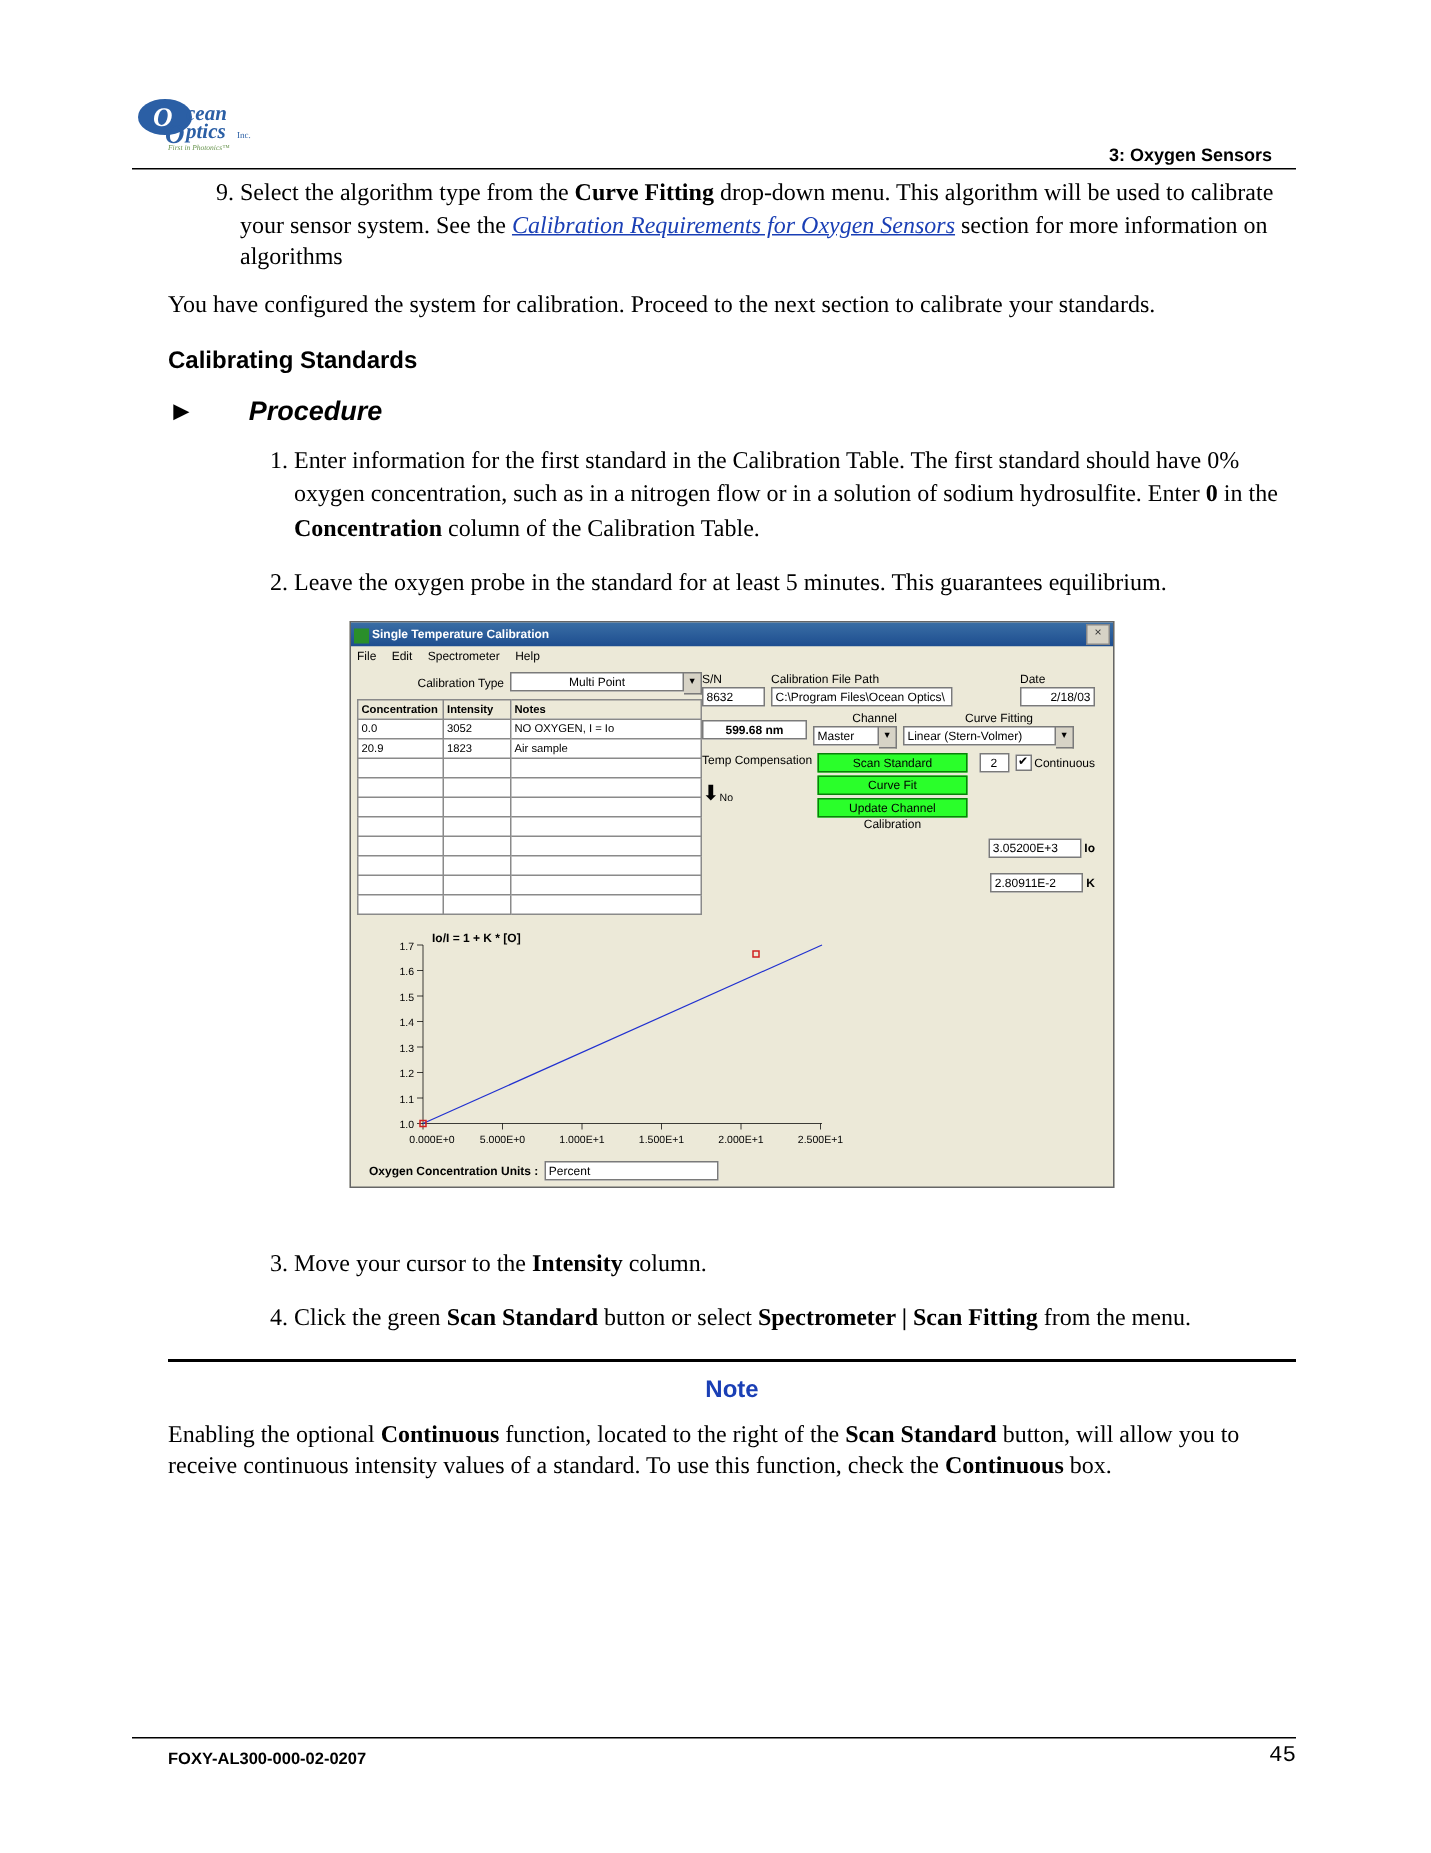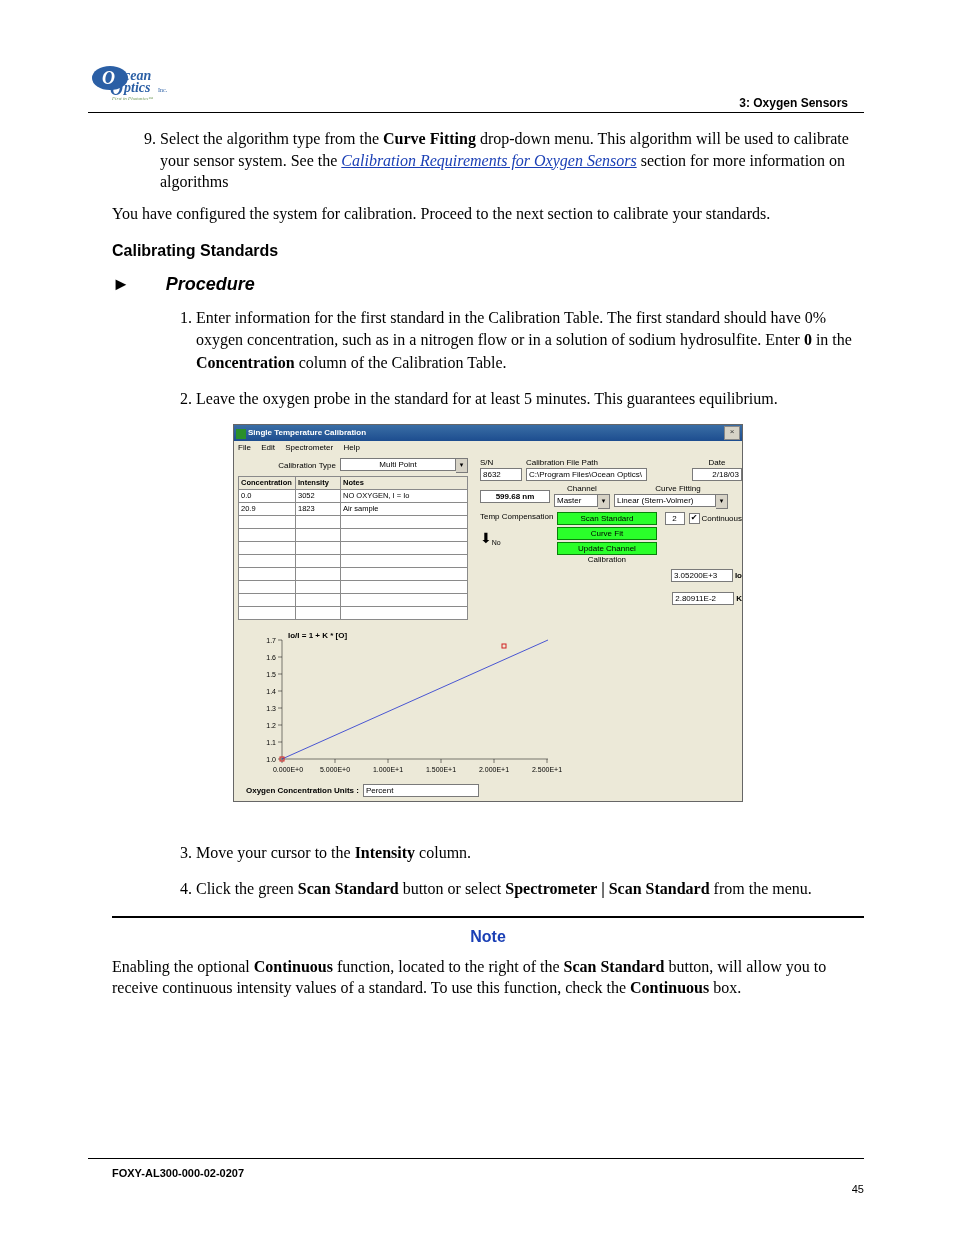--- a/index.html
+++ b/index.html
@@ -1,37 +1,37 @@
 <!DOCTYPE html>
 <html><head>
 <meta charset="utf-8">
 <style>
   html,body{margin:0;padding:0;background:#fff;font-family:"Times New Roman",serif;color:#000}
   .page{width:954px;height:1235px;position:relative;box-sizing:border-box;padding:60px 70px 50px 70px}
   .logo{position:absolute;left:88px;top:62px;width:110px;height:40px}
   .hdr-right{position:absolute;right:106px;top:96px;font-family:Arial,Helvetica,sans-serif;font-weight:bold;font-size:12px}
   .rule{position:absolute;left:88px;right:90px;top:112px;border-top:1.2px solid #000}
-  .body{position:absolute;left:112px;right:90px;top:128px}
+  .body{position:absolute;left:112px;right:90px;top:118px}
   .ol9{margin:0 0 10px 0;padding-left:48px;font-size:16px;line-height:1.35}
   .ol9 li{margin-bottom:6px}
   .para{font-size:16px;line-height:1.35;margin:4px 0 18px 0}
   a.link{color:#1a3fb5;text-decoration:underline;font-style:italic}
   h2{font-family:Arial,Helvetica,sans-serif;font-size:16px;font-weight:bold;margin:10px 0 14px 0}
   .proc{font-family:Arial,Helvetica,sans-serif;font-style:italic;font-weight:bold;font-size:18px;margin:6px 0 12px 0}
   .proc .arrow{font-style:normal;margin-right:36px}
   .ol-proc{margin:0;padding-left:84px;font-size:16px;line-height:1.38}
   .ol-proc li{margin-bottom:14px}
   .screenshot{margin:12px auto 40px auto;width:508px;border:1px solid #666;font-family:Tahoma,Arial,sans-serif;font-size:8px;color:#000;background:#ece9d8}
   .titlebar{display:flex;align-items:center;justify-content:space-between;background:linear-gradient(#3a6ea5,#1d4d8f);height:16px;padding:0 2px}
   .titlebar .tl{color:#fff;font-weight:bold;padding-left:12px;position:relative}
   .titlebar .tl .ticon{position:absolute;left:0;top:1px;width:10px;height:10px;background:#2a8f2a}
   .titlebar .tx{width:14px;height:12px;background:#d7d3c6;border:1px solid #888;color:#333;text-align:center;line-height:10px;font-size:8px}
   .menubar{background:#ece9d8;padding:2px 4px;font-size:8px;color:#000}
   .menubar span{margin-right:8px}
-  .upper{display:flex;padding:4px 0 2px 4px;gap:12px}
+  .upper{display:flex;padding:4px 12px 2px 4px;gap:0}
   .left-col{flex:0 0 230px}
   .right-col{flex:1}
   .calrow{display:flex;align-items:center;gap:4px;margin-bottom:3px}
   .lbl{white-space:nowrap}
   .tbox{background:#fff;border:1px solid #7a7a7a;height:11px;line-height:11px;padding:0 2px;overflow:hidden}
   .dd{display:flex}
   .dd .arr{width:11px;height:13px;background:#d7d3c6;border:1px solid #7a7a7a;border-left:0;text-align:center;line-height:11px;font-size:7px}
   table.ctab{border-collapse:collapse;width:100%;background:#fff}
   table.ctab th,table.ctab td{border:1px solid #8a8a8a;font-size:7.5px;text-align:left;padding:1.5px 2px;height:9px}
   table.ctab th{background:#ece9d8}
@@ -42,21 +42,21 @@
   .cb .box{width:9px;height:9px;background:#fff;border:1px solid #7a7a7a;text-align:center;line-height:8px;font-size:8px}
   .kvals{display:flex;flex-direction:column;align-items:flex-end;gap:10px;margin-top:14px}
   .kvals div{display:flex;align-items:center;gap:2px}
   .plot{position:relative;width:480px;height:150px;margin:4px auto 8px auto}
   .plot svg{width:100%;height:100%}
   .punits{display:flex;align-items:center;gap:4px;margin:0 0 4px 12px;font-weight:bold}
   .note-sep{border-top:2px solid #000;margin:16px 0 10px 0}
   .note-h{color:#1a3fb5;font-family:Liberation Sans, sans-serif;font-weight:bold;text-align:center;font-size:16px;margin-bottom:10px}
   .footer-rule{position:absolute;left:88px;right:90px;bottom:76px;border-top:1.2px solid #000}
   .foot-l{position:absolute;left:112px;bottom:56px;font-family:Arial,Helvetica,sans-serif;font-weight:bold;font-size:11px}
-  .foot-r{position:absolute;right:90px;bottom:40px;font-family:Liberation Sans, sans-serif;font-size:11px}
+  .foot-r{position:absolute;right:90px;bottom:56px;font-family:Liberation Mono, monospace;font-size:15px}
 </style>
 </head>
 <body>
 <div class="page">
 
   <svg class="logo" viewBox="0 0 110 40">
     <ellipse cx="22" cy="16" rx="18" ry="12" fill="#2b5fa5"></ellipse>
     <text x="36" y="18" font-family="Times New Roman" font-style="italic" font-weight="bold" font-size="14" fill="#2b5fa5">cean</text>
     <text x="36" y="30" font-family="Times New Roman" font-style="italic" font-weight="bold" font-size="14" fill="#2b5fa5">ptics</text>
     <text x="70" y="30" font-size="6" fill="#2b5fa5">Inc.</text>
@@ -173,28 +173,28 @@
           <div class="rrow">
             <div class="cell">
                 <span class="lbl">S/N</span>
                 <div class="tbox" style="width:36px">8632</div>
               </div>
             <div class="cell" style="flex:1">
                 <span class="lbl">Calibration File Path</span>
                 <div class="tbox" style="width:115px">C:\Program Files\Ocean Optics\</div>
               </div>
             <div class="cell">
-                <span class="lbl" style="text-align:center">Date</span>
+                <span class="lbl" style="">Date</span>
                 <div class="tbox" style="width:44px;text-align:right">2/18/03</div>
               </div>
           </div>
           <div class="rrow">
             <div class="tbox" style="width:64px;text-align:center;font-weight:bold">599.68  nm</div>
             <div class="cell">
-                <span class="lbl" style="text-align:center">Channel</span>
+                <span class="lbl" style="text-align:right">Channel</span>
               <div class="dd">
                   <div class="tbox" style="width:38px">Master</div>
                   <div class="arr">▾</div>
                 </div>
             </div>
             <div class="cell" style="flex:1">
                 <span class="lbl" style="text-align:center">Curve Fitting</span>
               <div class="dd">
                   <div class="tbox" style="width:96px">Linear (Stern-Volmer)</div>
                   <div class="arr">▾</div>
@@ -285,21 +285,21 @@
         </svg>
       </div>
       <div class="punits">
         <span>Oxygen Concentration Units :</span>
         <div class="tbox" style="width:110px;font-weight:normal">Percent</div>
       </div>
     </div>
 
     <ol class="ol-proc" start="3">
       <li><span>Move your cursor to the </span><b>Intensity</b><span> column.</span></li>
-      <li><span>Click the green </span><b>Scan Standard</b><span> button or select </span><b>Spectrometer | Scan Standard</b><span> from the menu.</span></li>
+      <li><span>Click the green </span><b>Scan Standard</b><span> button or select </span><b>Spectrometer | Scan Fitting</b><span> from the menu.</span></li>
     </ol>
 
     <div class="note-sep"></div>
     <div class="note-h">Note</div>
     <p class="para">
       <span>Enabling the optional </span><b>Continuous</b><span> function, located to the right of the </span><b>Scan Standard</b><span> button, will allow you to receive continuous intensity values of a standard. To use this function, check the </span><b>Continuous</b><span> box.</span>
     </p>
   </div>
 
   <div class="footer-rule"></div>

